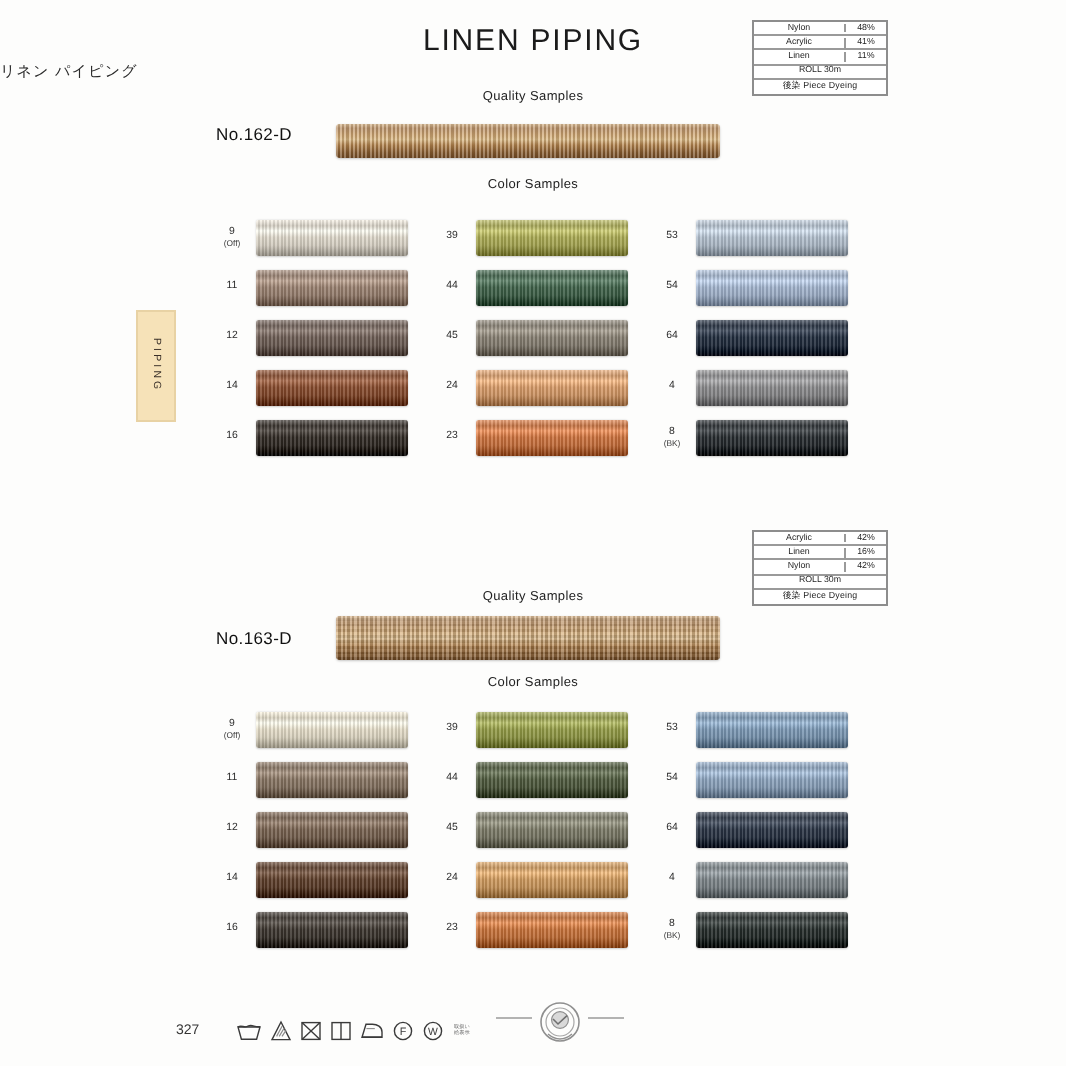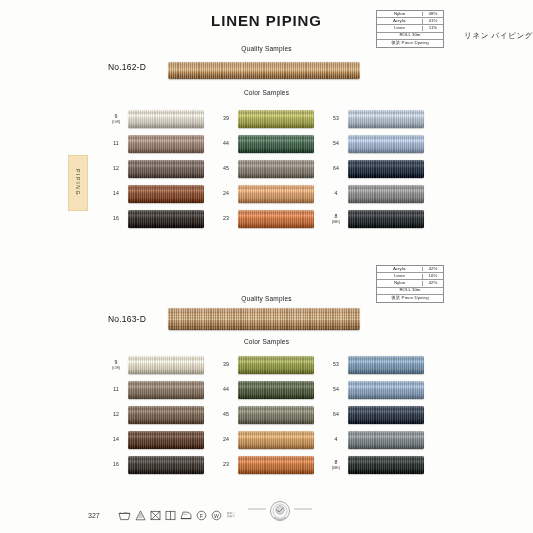--- a/index.html
+++ b/index.html
@@ -19,27 +19,27 @@
 
   
   .catalog-title {
     position: absolute;
     left: 0; right: 0;
     top: 12px;
     text-align: center;
     font-size: 15px;
     letter-spacing: 0.9px;
     color: #1b1b1b;
-    font-weight: 700;
+    font-weight: 400;
   }
   .catalog-subtitle {
     position: absolute;
     left: 0; right: 0;
     top: 31px;
-    text-align: right;
+    text-align: left;
     font-size: 7.5px;
     letter-spacing: 0.6px;
     color: #2a2a2a;
   }
 
   
   .spec-table {
     position: absolute;
     width: 68px;
     border: 0.7px solid #8d8d8d;

